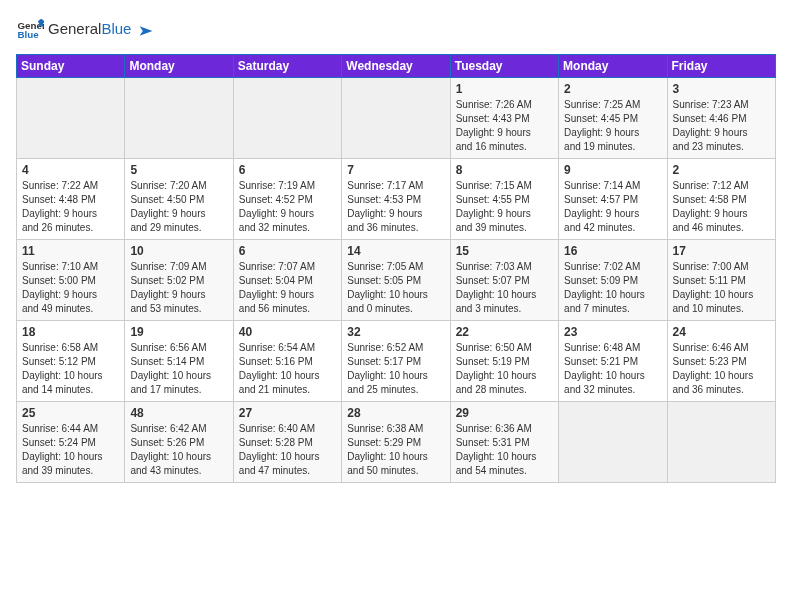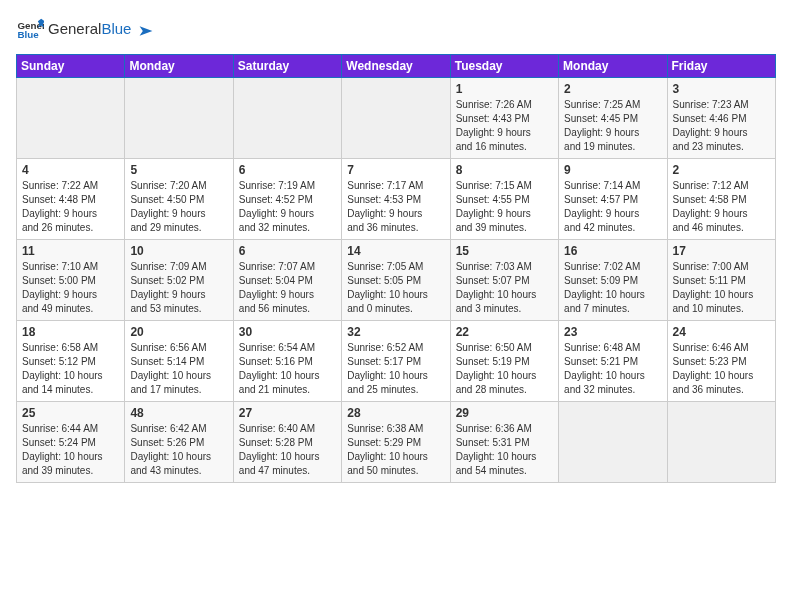--- a/index.html
+++ b/index.html
@@ -197,25 +197,25 @@
           <span class="day-number">17</span>
           <div class="day-info">Sunrise: 7:00 AM<br>Sunset: 5:11 PM<br>Daylight: 10 hours<br>and 10 minutes.</div>
         </td>
       </tr>
       <tr>
         <td>
           <span class="day-number">18</span>
           <div class="day-info">Sunrise: 6:58 AM<br>Sunset: 5:12 PM<br>Daylight: 10 hours<br>and 14 minutes.</div>
         </td>
         <td>
-          <span class="day-number">20</span>
+          <span class="day-number">19</span>
           <div class="day-info">Sunrise: 6:56 AM<br>Sunset: 5:14 PM<br>Daylight: 10 hours<br>and 17 minutes.</div>
         </td>
         <td>
-          <span class="day-number">30</span>
+          <span class="day-number">40</span>
           <div class="day-info">Sunrise: 6:54 AM<br>Sunset: 5:16 PM<br>Daylight: 10 hours<br>and 21 minutes.</div>
         </td>
         <td>
           <span class="day-number">32</span>
           <div class="day-info">Sunrise: 6:52 AM<br>Sunset: 5:17 PM<br>Daylight: 10 hours<br>and 25 minutes.</div>
         </td>
         <td>
           <span class="day-number">22</span>
           <div class="day-info">Sunrise: 6:50 AM<br>Sunset: 5:19 PM<br>Daylight: 10 hours<br>and 28 minutes.</div>
         </td>

